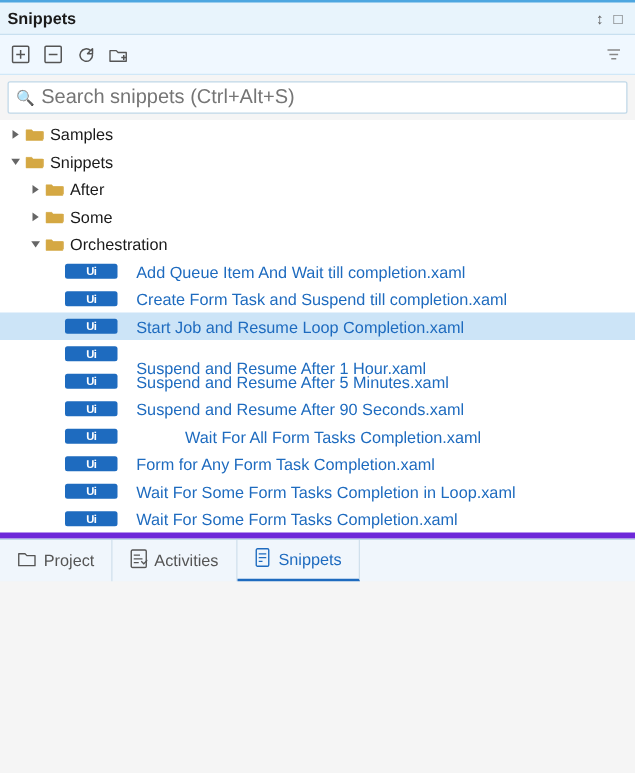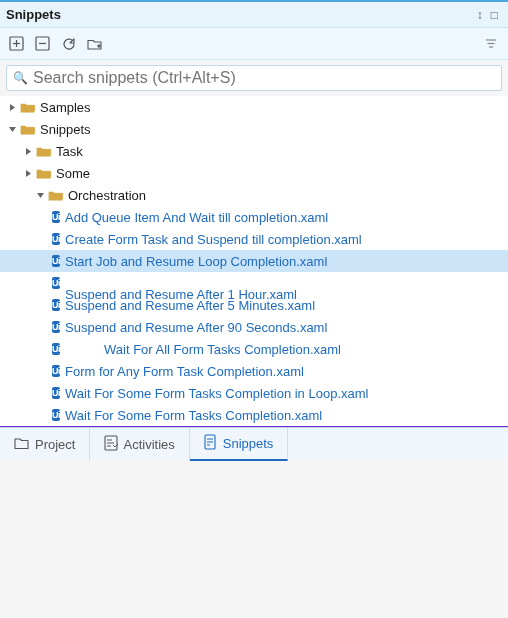--- a/index.html
+++ b/index.html
@@ -132,22 +132,22 @@
       color: #1a1a1a;
     }
 
     
     .ui-badge {
       background: #1e6bbf;
       color: white;
       font-size: 9px;
       font-weight: bold;
       border-radius: 2px;
-      padding: 1px 0;
-      margin-right: 5px;
+      padding: 1px 17px;
+      margin-right: 15px;
       flex-shrink: 0;
       letter-spacing: -0.5px;
     }
 
     
     .bottom-tabs {
       height: 34px;
       background: #f0f6fc;
       border-top: 1px solid #c0d8e8;
       display: flex;
@@ -176,21 +176,21 @@
     .folder-svg {
       width: 16px;
       height: 14px;
     }
 
     
     .tree-wrapper {
       flex: 1;
       overflow-y: auto;
       background: white;
-      border-bottom: 1px solid #6d28d9;
+      border-bottom: 5px solid #6d28d9;
     }
 
     
     .win-control {
       font-size: 12px;
       color: #666;
       cursor: pointer;
       padding: 2px 4px;
     }
   </style>
@@ -288,37 +288,37 @@
           <svg width="9" height="9" viewBox="0 0 9 9">
             <polygon points="2,1 7,4.5 2,8" fill="#666"></polygon>
           </svg>
         </span>
         <span class="folder-icon">
           <svg class="folder-svg" viewBox="0 0 18 14" fill="none" xmlns="http://www.w3.org/2000/svg">
     <path d="M1 3.5h5l1.5 1.5H16v8H1z" fill="#d4a843" stroke="#d4a843" stroke-width="0.5" stroke-linejoin="round"></path>
     <path d="M1 5h16v7H1z" fill="#d4a843" opacity="0.8"></path>
   </svg>
         </span>
-        <span class="item-label">Task</span>
+        <span class="item-label">After</span>
       </div>
       <div class="tree-item" style="padding-left: 20px;">
         <span class="expand-icon">
           <svg width="9" height="9" viewBox="0 0 9 9">
             <polygon points="2,1 7,4.5 2,8" fill="#666"></polygon>
           </svg>
         </span>
         <span class="folder-icon">
           <svg class="folder-svg" viewBox="0 0 18 14" fill="none" xmlns="http://www.w3.org/2000/svg">
     <path d="M1 3.5h5l1.5 1.5H16v8H1z" fill="#d4a843" stroke="#d4a843" stroke-width="0.5" stroke-linejoin="round"></path>
     <path d="M1 5h16v7H1z" fill="#d4a843" opacity="0.8"></path>
   </svg>
         </span>
         <span class="item-label">Some</span>
       </div>
-      <div class="tree-item" style="padding-left: 32px;">
+      <div class="tree-item" style="padding-left: 20px;">
         <span class="expand-icon">
           <svg width="9" height="9" viewBox="0 0 9 9">
             <polygon points="1,2 8,2 4.5,7" fill="#666"></polygon>
           </svg>
         </span>
         <span class="folder-icon">
           <svg class="folder-svg" viewBox="0 0 18 14" fill="none" xmlns="http://www.w3.org/2000/svg">
     <path d="M1 3.5h5l1.5 1.5H16v8H1z" fill="#d4a843" stroke="#d4a843" stroke-width="0.5" stroke-linejoin="round"></path>
     <path d="M1 5h16v7H1z" fill="#d4a843" opacity="0.8"></path>
   </svg>

